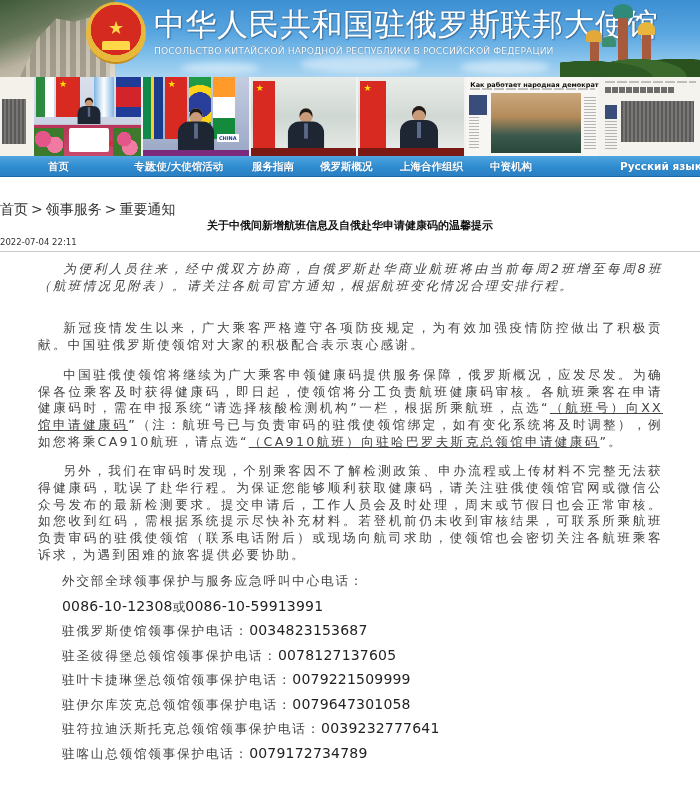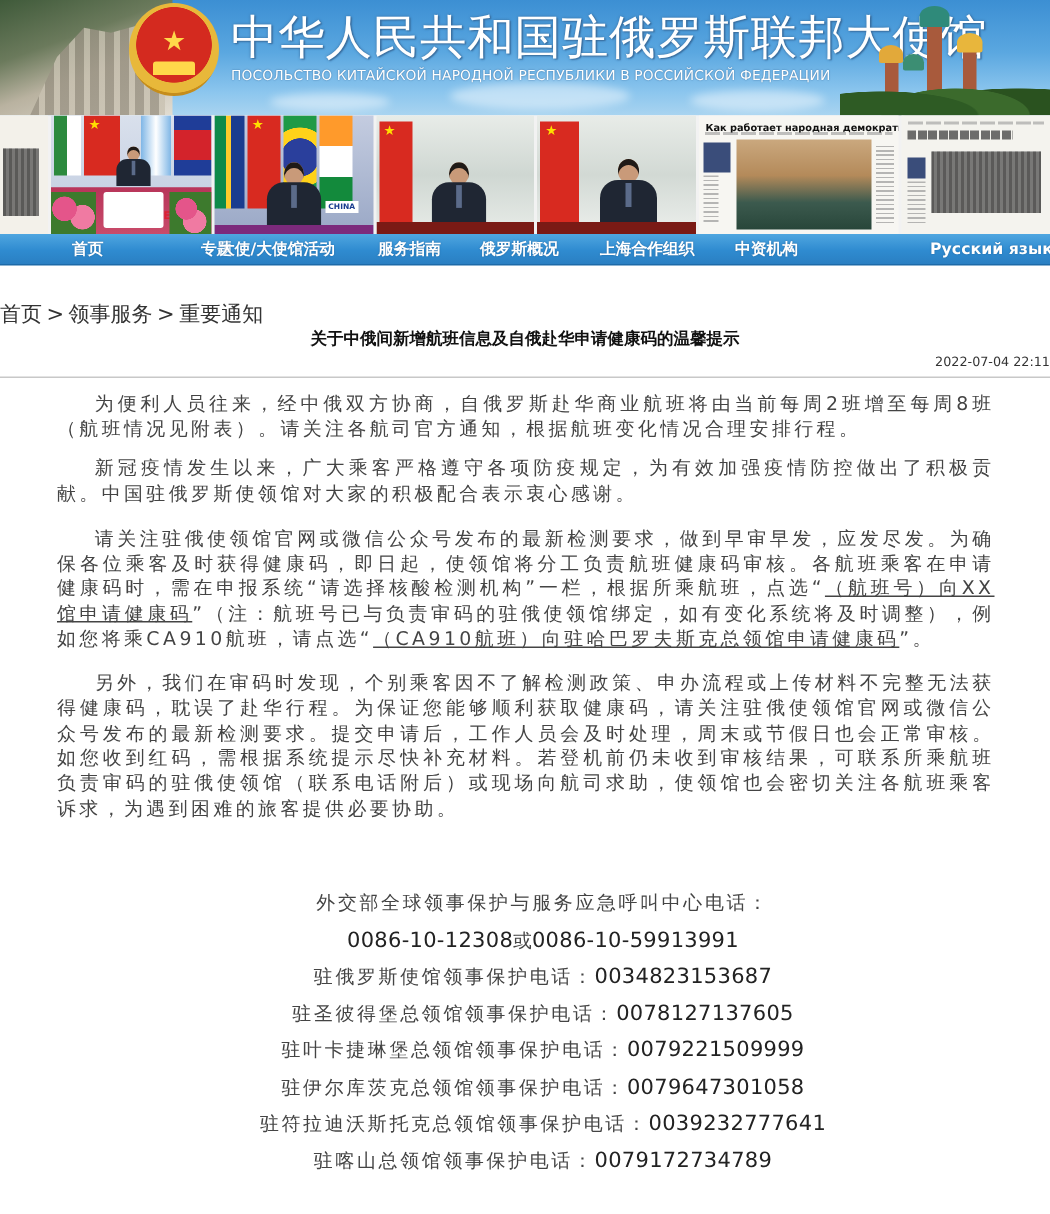--- a/index.html
+++ b/index.html
@@ -100,37 +100,37 @@
   .breadcrumb {
     position: absolute; left: 0; top: 201px; font-size: 14px; color: #333; white-space: nowrap;
   }
   .breadcrumb span { cursor: pointer; }
   .breadcrumb .sep { cursor: default; margin: 0 3px; }
   .article-title {
     position: absolute; left: 0; width: 700px; top: 218px; text-align: center;
     font-size: 11px; font-weight: bold; color: #111;
   }
   .article-date {
-    position: absolute; left: 0; width: 700px; top: 237px; text-align: right;
+    position: absolute; left: 0; width: 700px; top: 237px; text-align: left;
     font-size: 8.5px; color: #333;
   }
   .divider { position: absolute; left: 0; top: 251px; width: 700px; height: 1px; background: #c8c8c8; }
 
   
   .article-body {
     position: absolute; left: 38px; top: 261px; width: 625px;
     font-family: "DejaVu Sans", "Liberation Sans", sans-serif;
     font-size: 12.6px; color: #444; letter-spacing: 2.3px;
   }
   .para { line-height: 16.7px; text-indent: 2em; margin-bottom: 13px; text-align: justify; }
-  .para.p1 { margin-bottom: 10px; }
+  .para.p1 { margin-bottom: 26px; font-style: italic; }
   .u { text-decoration: underline; }
   .contacts {
-    position: absolute; left: 62px; top: 590px; width: 600px;
-    font-size: 12.6px; color: #444; text-align: center;
+    position: absolute; left: 62px; top: 569px; width: 600px;
+    font-size: 12.6px; color: #444;
   }
   .contact-line { height: 24.5px; line-height: 24.5px; white-space: nowrap; }
   .contact-line .lbl { letter-spacing: 1.8px; }
   .contact-line .num { font-size: 14px; color: #222; letter-spacing: 0.2px; margin-top: 10px; }
 </style>
 </head>
 <body>
 
 <div class="banner">
   <div class="cloud" style="left:300px;top:55px;width:120px;height:18px;"></div>
@@ -242,21 +242,21 @@
   <span>首页</span><span class="sep">&gt;</span><span>领事服务</span><span class="sep">&gt;</span><span>重要通知</span>
 </div>
 
 <h1 class="article-title">关于中俄间新增航班信息及自俄赴华申请健康码的温馨提示</h1>
 <div class="article-date">2022-07-04 22:11</div>
 <div class="divider"></div>
 
 <div class="article-body">
   <p class="para p1">为便利人员往来，经中俄双方协商，自俄罗斯赴华商业航班将由当前每周2班增至每周8班（航班情况见附表）。请关注各航司官方通知，根据航班变化情况合理安排行程。</p>
   <p class="para">新冠疫情发生以来，广大乘客严格遵守各项防疫规定，为有效加强疫情防控做出了积极贡献。中国驻俄罗斯使领馆对大家的积极配合表示衷心感谢。</p>
-  <p class="para"><span>请关注驻俄使领馆官网或微信公众号发布的最新检测要求，做到早审早发，应发尽发。为确保各位乘客及时获得健康码，即日起，使领馆将分工负责航班健康码审核。各航班乘客在申请健康码时，需在申报系统“请选择核酸检测机构”一栏，根据所乘航班，点选“</span><span class="u">（航班号）向XX馆申请健康码</span><span>”（注：航班号已与负责审码的驻俄使领馆绑定，如有变化系统将及时调整），例如您将乘CA910航班，请点选“</span><span class="u">（CA910航班）向驻哈巴罗夫斯克总领馆申请健康码</span><span>”。</span></p>
+  <p class="para"><span>中国驻俄使领馆将继续为广大乘客申领健康码提供服务保障，俄罗斯概况，应发尽发。为确保各位乘客及时获得健康码，即日起，使领馆将分工负责航班健康码审核。各航班乘客在申请健康码时，需在申报系统“请选择核酸检测机构”一栏，根据所乘航班，点选“</span><span class="u">（航班号）向XX馆申请健康码</span><span>”（注：航班号已与负责审码的驻俄使领馆绑定，如有变化系统将及时调整），例如您将乘CA910航班，请点选“</span><span class="u">（CA910航班）向驻哈巴罗夫斯克总领馆申请健康码</span><span>”。</span></p>
   <p class="para">另外，我们在审码时发现，个别乘客因不了解检测政策、申办流程或上传材料不完整无法获得健康码，耽误了赴华行程。为保证您能够顺利获取健康码，请关注驻俄使领馆官网或微信公众号发布的最新检测要求。提交申请后，工作人员会及时处理，周末或节假日也会正常审核。如您收到红码，需根据系统提示尽快补充材料。若登机前仍未收到审核结果，可联系所乘航班负责审码的驻俄使领馆（联系电话附后）或现场向航司求助，使领馆也会密切关注各航班乘客诉求，为遇到困难的旅客提供必要协助。</p>
 </div>
 
 <div class="contacts">
   <div class="contact-line"><span class="lbl">外交部全球领事保护与服务应急呼叫中心电话：</span></div>
   <div class="contact-line"><span class="num">0086-10-12308</span><span class="lbl" style="letter-spacing:0;">或</span><span class="num">0086-10-59913991</span></div>
   <div class="contact-line"><span class="lbl">驻俄罗斯使馆领事保护电话：</span><span class="num">0034823153687</span></div>
   <div class="contact-line"><span class="lbl">驻圣彼得堡总领馆领事保护电话：</span><span class="num">0078127137605</span></div>
   <div class="contact-line"><span class="lbl">驻叶卡捷琳堡总领馆领事保护电话：</span><span class="num">0079221509999</span></div>
   <div class="contact-line"><span class="lbl">驻伊尔库茨克总领馆领事保护电话：</span><span class="num">0079647301058</span></div>

